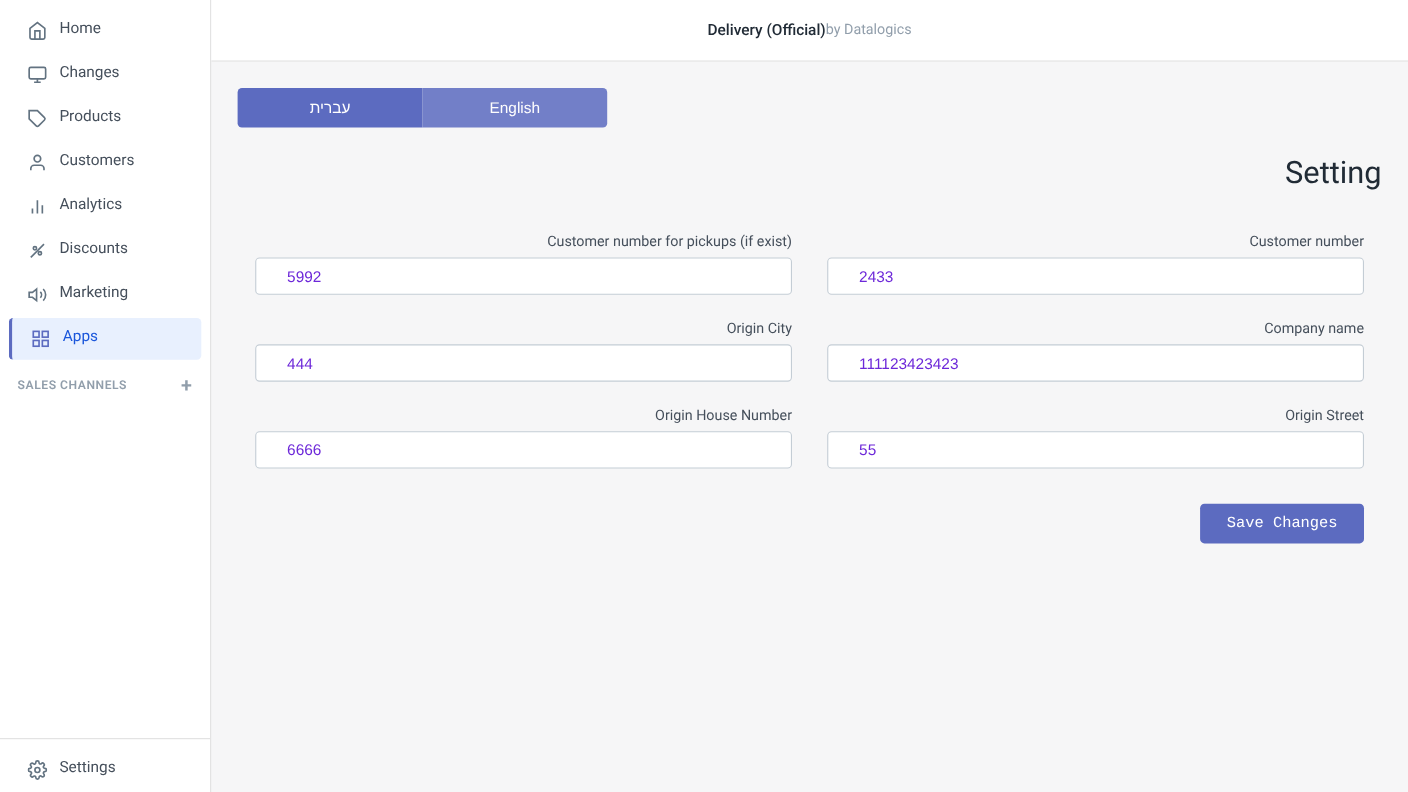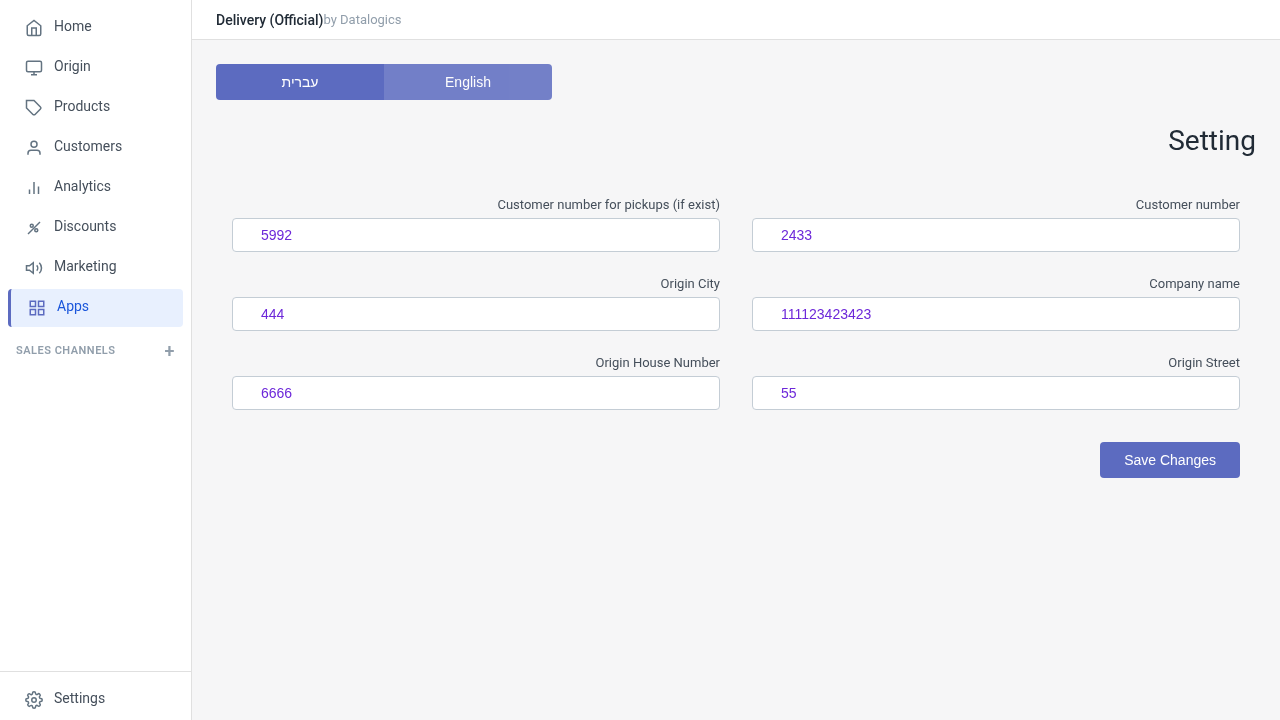--- a/index.html
+++ b/index.html
@@ -82,24 +82,24 @@
       flex-direction: column;
       height: 100%;
       overflow: hidden;
     }
 
     
     .header {
       background: #fff;
       border-bottom: 1px solid #e0e0e0;
       padding: 0 24px;
-      height: 40px;
+      height: 56px;
       display: flex;
       align-items: center;
-      justify-content: flex-start;
+      justify-content: center;
     }
 
     
     .content {
       flex: 1;
       padding: 24px;
       overflow-y: auto;
     }
 
     
@@ -173,20 +173,21 @@
     }
     .save-btn {
       background: #5c6bc0;
       color: #fff;
       border: none;
       border-radius: 4px;
       padding: 10px 24px;
       font-size: 14px;
       font-weight: 500;
       cursor: pointer;
+      font-family: Liberation Mono, monospace;
     }
   </style>
 </head>
 <body>
 
 <nav class="sidebar">
   <div class="sidebar-item">
     <span class="sidebar-icon">
       <svg width="18" height="18" viewBox="0 0 24 24" fill="none" stroke="currentColor" stroke-width="2">
           <path d="M3 9l9-7 9 7v11a2 2 0 01-2 2H5a2 2 0 01-2-2z"></path>
@@ -196,21 +197,21 @@
     <span>Home</span>
   </div>
   <div class="sidebar-item">
     <span class="sidebar-icon">
       <svg width="18" height="18" viewBox="0 0 24 24" fill="none" stroke="currentColor" stroke-width="2">
           <rect x="2" y="3" width="20" height="14" rx="2"></rect>
           <line x1="8" y1="21" x2="16" y2="21"></line>
           <line x1="12" y1="17" x2="12" y2="21"></line>
         </svg>
     </span>
-    <span>Origin</span>
+    <span>Changes</span>
   </div>
   <div class="sidebar-item">
     <span class="sidebar-icon">
       <svg width="18" height="18" viewBox="0 0 24 24" fill="none" stroke="currentColor" stroke-width="2">
           <path d="M20.59 13.41l-7.17 7.17a2 2 0 01-2.83 0L2 12V2h10l8.59 8.59a2 2 0 010 2.82z"></path>
           <line x1="7" y1="7" x2="7.01" y2="7"></line>
         </svg>
     </span>
     <span>Products</span>
   </div>

